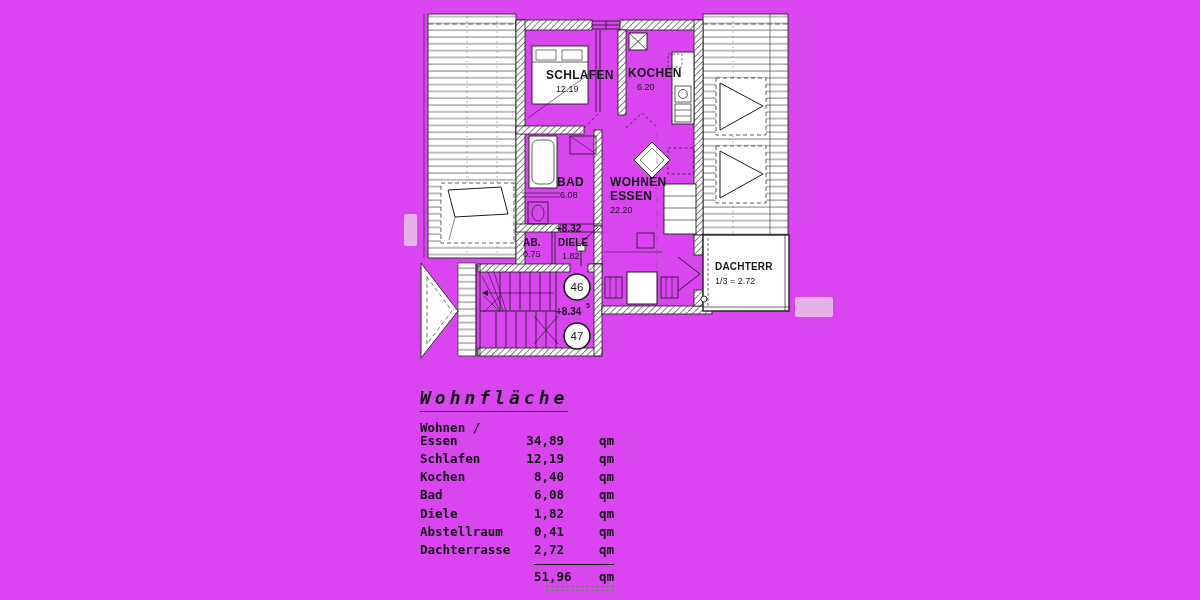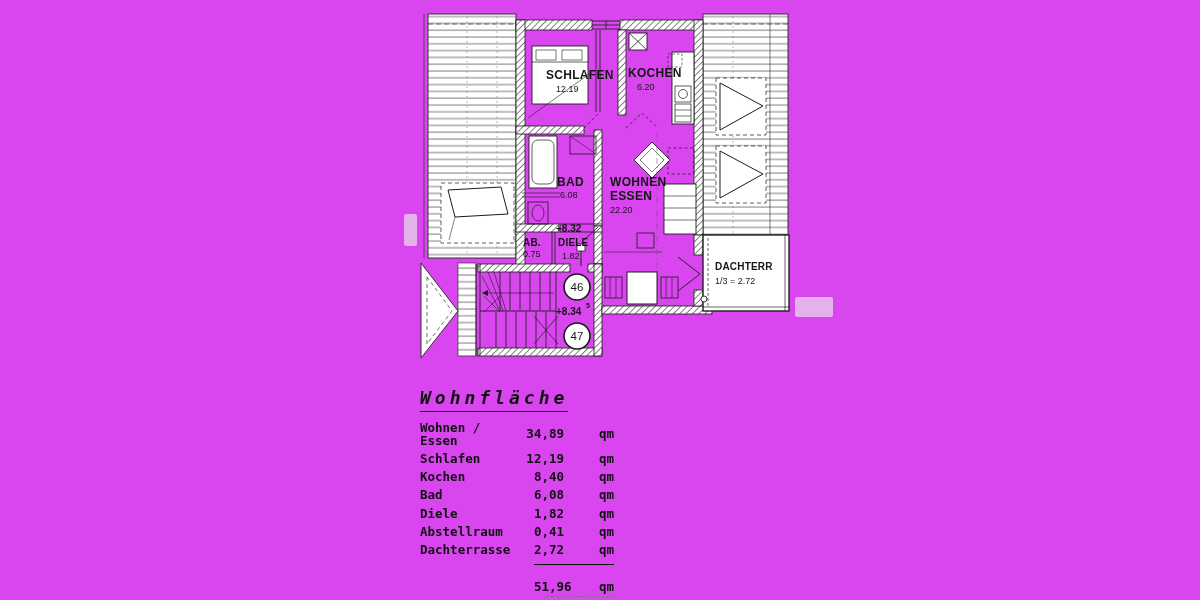--- a/index.html
+++ b/index.html
@@ -16,26 +16,26 @@
   .elev{font-size:10px;font-weight:700;}
   .elev-sup{font-size:7px;font-weight:700;}
   .circ-num{font-size:11.5px;font-weight:400;text-anchor:middle;}
 
   
   .area-table{position:absolute;left:420px;top:387px;width:194px;
       font-family:"DejaVu Sans Mono","Liberation Mono",monospace;
       font-weight:700;color:#111;font-size:12.5px;}
   .table-title{display:inline-block;font-size:18px;letter-spacing:4px;
       border-bottom:1.6px solid #111;padding-bottom:3px;margin-bottom:10px;white-space:nowrap;font-style:italic;}
-  .t-row{display:flex;align-items:center;margin-bottom:5.8px;line-height:1;}
+  .t-row{display:flex;align-items:flex-end;margin-bottom:5.8px;line-height:1;}
   .t-label{flex:1;text-align:left;}
   .t-val{width:46px;text-align:right;}
   .t-unit{width:50px;text-align:right;}
   .t-total{margin-left:auto;width:80px;border-top:1.4px solid #111;
-      padding-top:16px;margin-top:7px;display:flex;align-items:center;line-height:1;}
+      padding-top:6px;margin-top:7px;display:flex;align-items:center;line-height:1;}
   .t-total .t-val{flex:1;}
   .t-rule-double{margin-left:auto;width:68px;height:3px;margin-top:3px;
       border-top:1.6px dashed #777;border-bottom:1.6px dashed #777;}
 
   
   .smudge{position:absolute;background:#ebebe8;opacity:.65;border-radius:2px;}
 </style>
 </head>
 <body>
 

